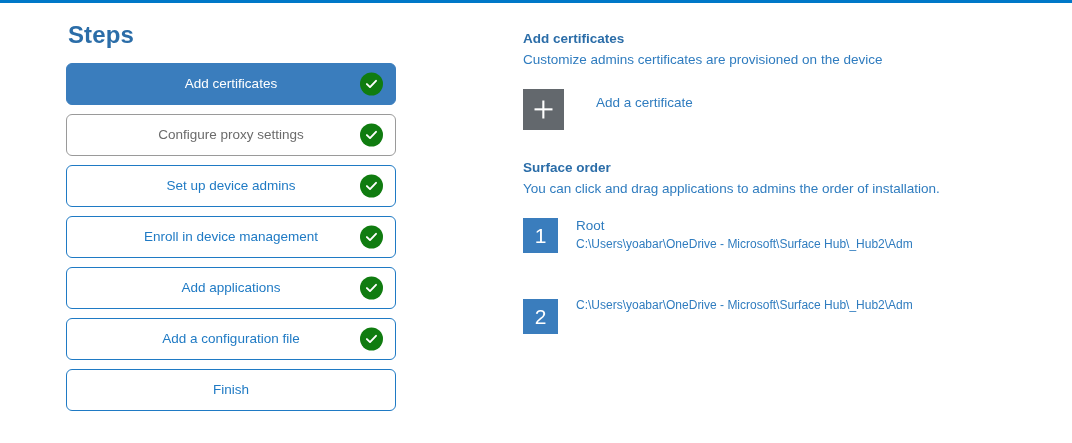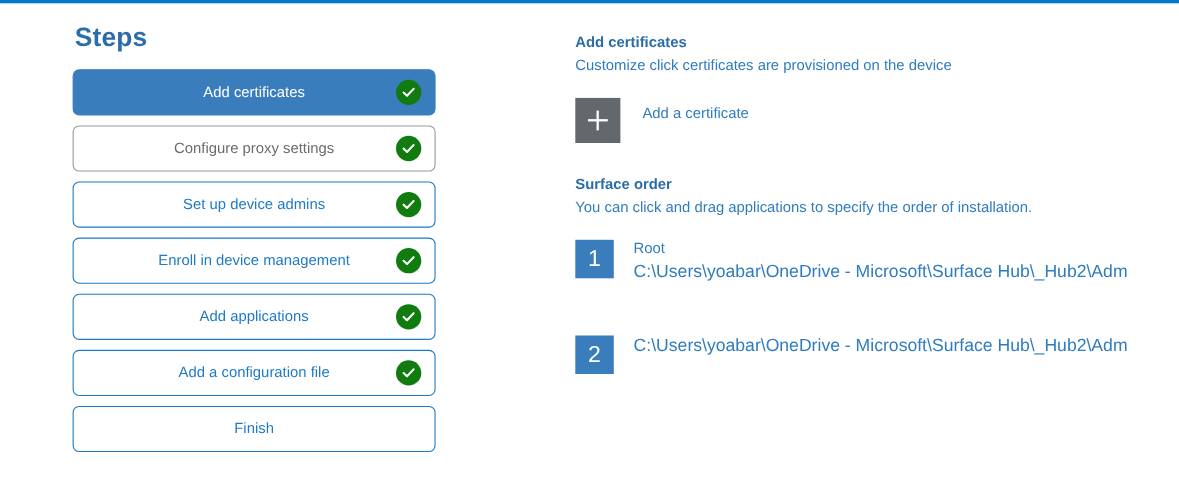--- a/index.html
+++ b/index.html
@@ -128,21 +128,21 @@
     background: #63686d;
     display: flex;
     align-items: center;
     justify-content: center;
     flex: 0 0 auto;
   }
   .plus-tile svg { display: block; }
   .add-row-label {
     font-size: 13.5px;
     color: #2f7cbf;
-    margin-left: 20px;
+    margin-left: 32px;
     margin-top: 7px;
     line-height: 1;
   }
 
   .install-order {
     margin-top: 30px;
   }
 
   .order-list {
     margin-top: 20px;
@@ -169,21 +169,21 @@
   .order-text {
     margin-left: 18px;
     margin-top: -2px;
   }
   .order-name {
     font-size: 13.5px;
     color: #2f7cbf;
     line-height: 1.45;
   }
   .order-path {
-    font-size: 16px;
+    font-size: 12px;
     color: #2f7cbf;
     line-height: 1.45;
     white-space: nowrap;
   }
 </style>
 </head>
 <body>
 
 <div class="top-accent"></div>
 
@@ -242,35 +242,35 @@
         </div>
         <div class="step-btn">
           <span class="step-label">Finish</span>
         </div>
       </div>
   </div>
 
   <div class="detail-panel">
 
     <h3 class="section-head">Add certificates</h3>
-    <p class="section-sub">Customize click certificates are provisioned on the device</p>
+    <p class="section-sub">Customize admins certificates are provisioned on the device</p>
 
     <div class="add-row">
       <span class="plus-tile">
         <svg width="21" height="21" viewBox="0 0 21 21" aria-hidden="true">
           <rect x="9.3" y="1.5" width="2.1" height="18" fill="#ffffff"></rect>
           <rect x="1.5" y="9.3" width="18" height="2.1" fill="#ffffff"></rect>
         </svg>
       </span>
       <span class="add-row-label">Add a certificate</span>
     </div>
 
     <div class="install-order">
       <h3 class="section-head">Surface order</h3>
-      <p class="section-sub">You can click and drag applications to specify the order of installation.</p>
+      <p class="section-sub">You can click and drag applications to admins the order of installation.</p>
 
       <div class="order-list" id="order-list">
           <div class="order-item">
             <div class="order-num">1</div>
             <div class="order-text">
               <div class="order-name">Root</div>
               <div class="order-path">C:\Users\yoabar\OneDrive - Microsoft\Surface Hub\_Hub2\Adm</div>
             </div>
           </div>
           <div class="order-item">

